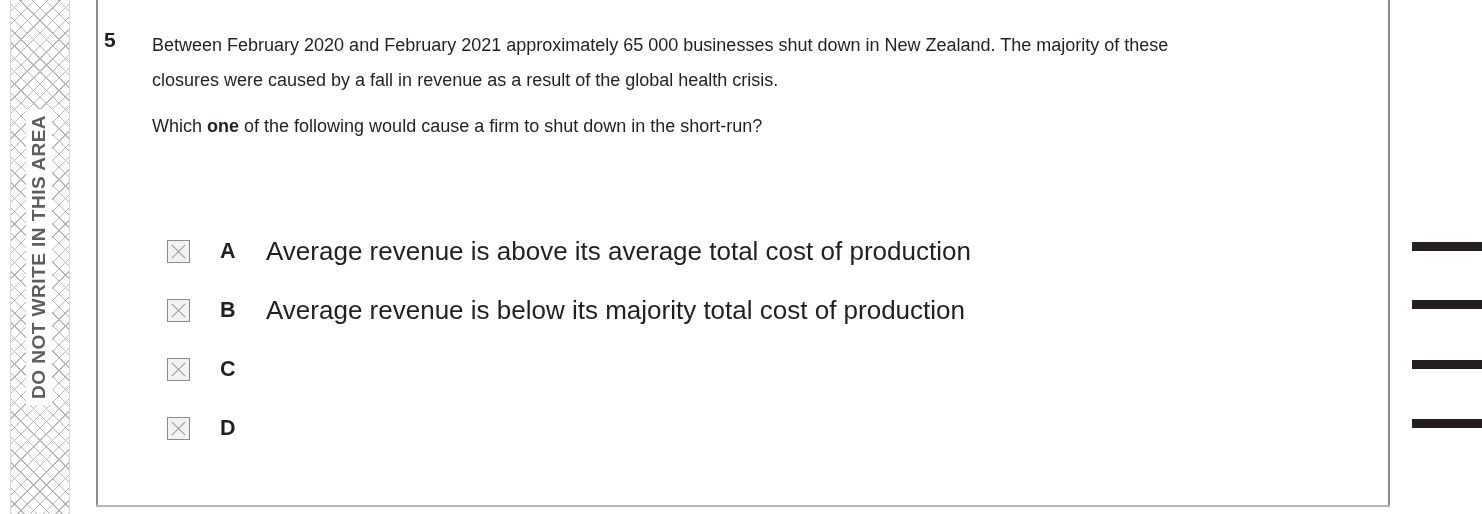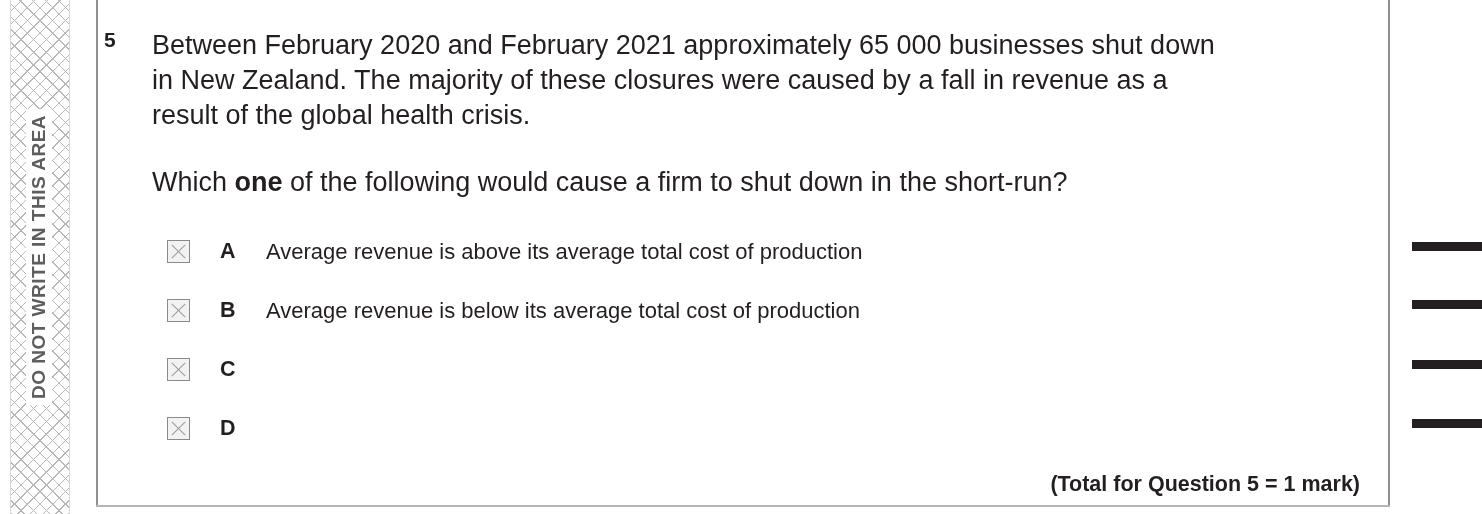--- a/index.html
+++ b/index.html
@@ -107,29 +107,29 @@
     width: 34px;
     font-size: 21px;
     font-weight: bold;
     color: #231f20;
   }
   .stem {
     position: absolute;
     left: 48px;
     top: 28px;
     width: 1070px;
-    font-size: 27px;
+    font-size: 18px;
     line-height: 35px;
     color: #231f20;
   }
   .stem p {
     margin: 0;
   }
   .stem .para-2 {
-    margin-top: 32px;
+    margin-top: 11px;
   }
 
   
   .options {
     position: absolute;
     left: 48px;
     top: 222px;
     width: 1150px;
   }
   .option-row {
@@ -161,21 +161,21 @@
 
   .opt-letter {
     width: 46px;
     margin-left: 30px;
     font-size: 21.5px;
     font-weight: bold;
     color: #231f20;
     flex: 0 0 auto;
   }
   .opt-text {
-    font-size: 22px;
+    font-size: 26px;
     color: #231f20;
   }
 
   
   .total-line {
     position: absolute;
     right: 14px;
     top: 472px;
     font-size: 21.5px;
     font-weight: bold;
@@ -229,36 +229,35 @@
 
       <div class="option-row">
         <span class="checkbox"></span>
         <span class="opt-letter">A</span>
         <span class="opt-text">Average revenue is above its average total cost of production</span>
       </div>
 
       <div class="option-row">
         <span class="checkbox"></span>
         <span class="opt-letter">B</span>
-        <span class="opt-text">Average revenue is below its average total cost of production</span>
+        <span class="opt-text">Average revenue is below its majority total cost of production</span>
       </div>
 
       <div class="option-row">
         <span class="checkbox"></span>
         <span class="opt-letter">C</span>
       </div>
 
       <div class="option-row">
         <span class="checkbox"></span>
         <span class="opt-letter">D</span>
       </div>
 
     </div>
 
-    <div class="total-line">(Total for Question 5 = 1 mark)</div>
   </div>
 
   <div class="right-marks">
     <div class="mark" style="top:242px"></div>
     <div class="mark" style="top:300px"></div>
     <div class="mark" style="top:360px"></div>
     <div class="mark" style="top:419px"></div>
   </div>
 
 </div>

